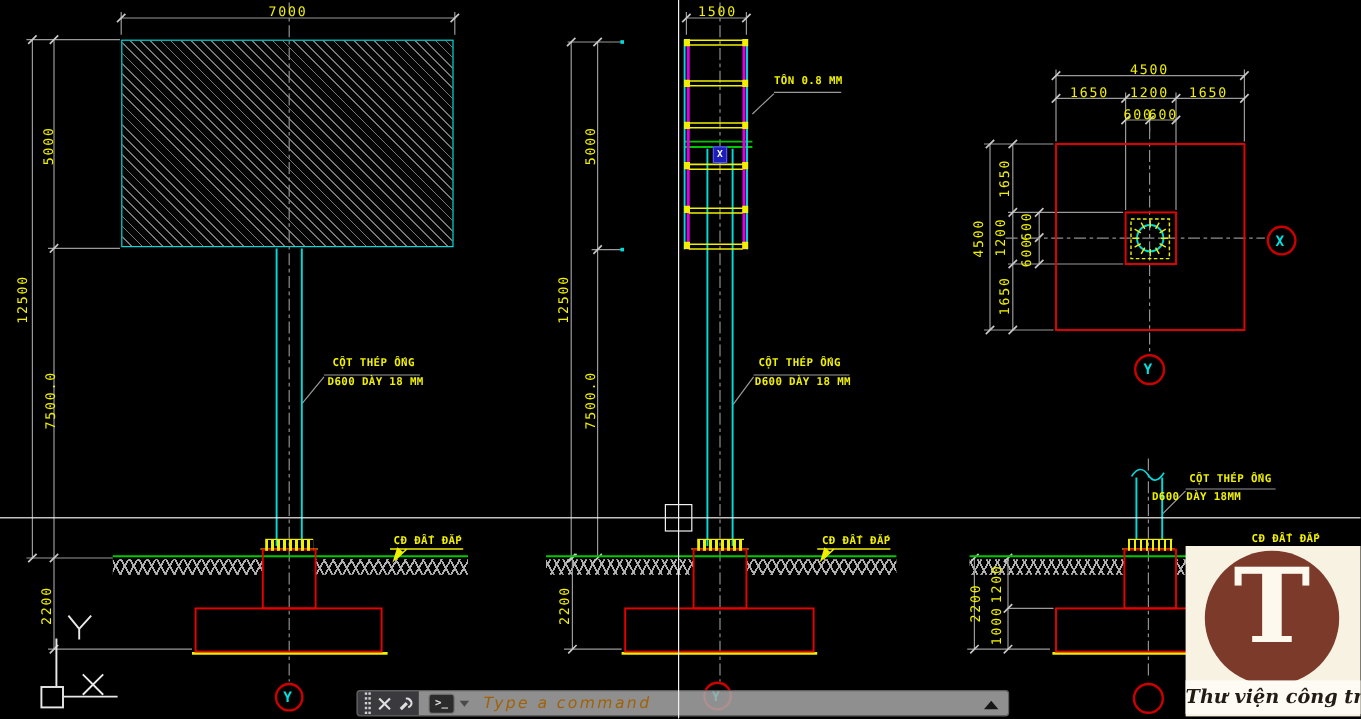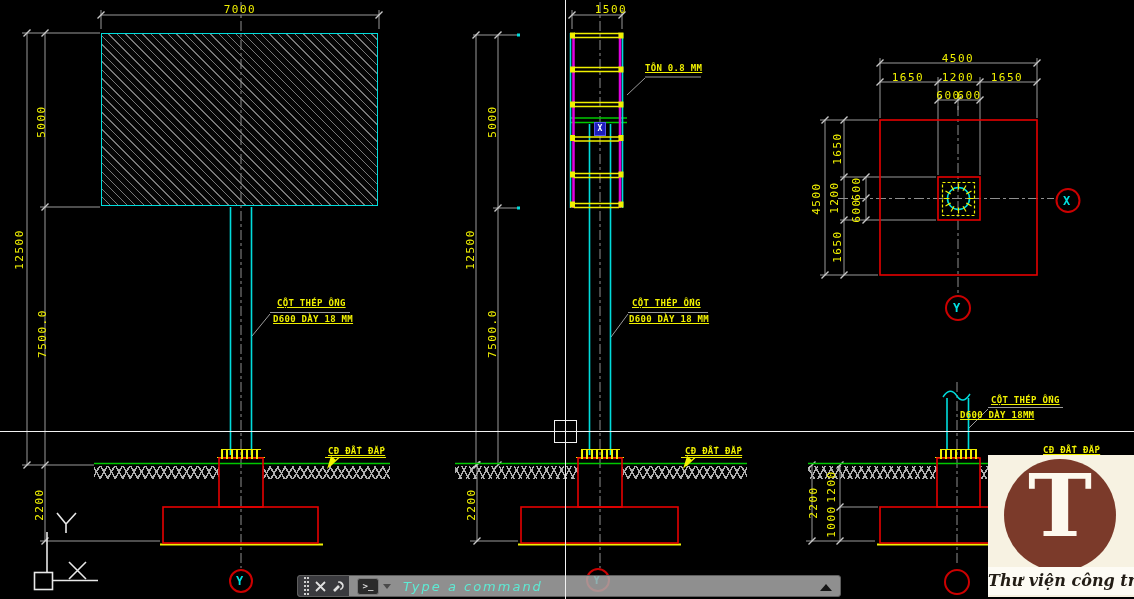--- a/index.html
+++ b/index.html
@@ -3,21 +3,21 @@
 <meta charset="utf-8">
 <style>
   html,body{margin:0;padding:0;background:#000;}
   #stage{position:relative;width:1134px;height:599px;background:#000;overflow:hidden;
          font-family:"DejaVu Sans Mono",monospace;}
   svg{position:absolute;left:0;top:0;z-index:3;}
   .dim{position:absolute;color:#f0f000;font:11px "DejaVu Sans Mono",monospace;
        letter-spacing:1.5px;white-space:nowrap;text-align:center;z-index:20;}
   .rot{transform:rotate(-90deg);transform-origin:center;}
   .lbl{position:absolute;color:#f0f000;font:bold 9px "DejaVu Sans Mono",monospace;
-       letter-spacing:0.3px;white-space:nowrap;z-index:20;text-decoration:underline;}
+       letter-spacing:0.3px;white-space:nowrap;z-index:20;}
   .axis{position:absolute;color:#00e0e0;font:bold 12px "DejaVu Sans Mono",monospace;z-index:20;}
   .hatch{position:absolute;left:101px;top:33px;width:275px;height:171px;
          border:1.5px solid #00dcdc;z-index:2;
          background:repeating-linear-gradient(45deg,#050505 0 5px,#787878 5px 6px);}
   .gnd{position:absolute;height:13px;z-index:2;
        background:repeating-linear-gradient(60deg,transparent 0 5px,#b0b0b0 5px 6.5px),
                   repeating-linear-gradient(-60deg,transparent 0 5px,#b0b0b0 5px 6.5px);}
   .bolts{position:absolute;height:9px;z-index:4;
          background:repeating-linear-gradient(90deg,#f0f000 0 2px,transparent 2px 5px);
          border-top:1px solid #f0f000;}
@@ -36,21 +36,21 @@
   .cmd-dark{width:51px;height:100%;background:#3a3a3e;border-radius:2px 0 0 2px;
             display:flex;align-items:center;}
   .grip{width:2px;height:2px;background:#cfcfcf;margin-left:6px;
         box-shadow:0 4px #cfcfcf,0 8px #cfcfcf,0 -4px #cfcfcf,0 -8px #cfcfcf,
                    3px 0 #cfcfcf,3px 4px #cfcfcf,3px 8px #cfcfcf,3px -4px #cfcfcf,3px -8px #cfcfcf;}
   .cmd-prompt{margin-left:8px;width:20px;height:15px;background:#2b2b2b;border:1px solid #7a7a7a;
               border-radius:3px;color:#ddd;font:bold 9px "DejaVu Sans Mono",monospace;
               text-align:center;line-height:15px;}
   .caret-down{width:0;height:0;border-left:4px solid transparent;border-right:4px solid transparent;
               border-top:5px solid #4a4a4a;margin-left:4px;}
-  .cmd-text{margin-left:12px;color:#5eead4;font:italic 13px "DejaVu Sans",sans-serif;
+  .cmd-text{margin-left:12px;color:#a16207;font:italic 13px "DejaVu Sans",sans-serif;
             letter-spacing:2px;}
   .tri-up{position:absolute;right:8px;top:8px;width:0;height:0;border-left:6px solid transparent;
           border-right:6px solid transparent;border-bottom:7px solid #161616;}
   
   .logo{position:absolute;left:988px;top:455px;width:146px;height:142px;background:#f7f2e2;
         z-index:30;}
   .logo-circle{position:absolute;left:16px;top:4px;width:112px;height:112px;border-radius:50%;
                background:#7b3a2a;}
   .logo-t{position:absolute;left:0;top:-4px;width:112px;text-align:center;color:#fdf9ee;
           font:bold 86px "DejaVu Serif",serif;}
@@ -173,21 +173,21 @@
   <div class="dim" style="left:214px;top:3px;width:52px;">7000</div>
   <div class="dim rot" style="left:11px;top:115px;width:60px;">5000</div>
   <div class="dim rot" style="left:-11px;top:243px;width:60px;">12500</div>
   <div class="dim rot" style="left:7px;top:327px;width:70px;">7500.0</div>
   <div class="dim rot" style="left:14px;top:498px;width:50px;">2200</div>
   <div class="lbl" style="left:277px;top:298px;">CỘT THÉP ỐNG</div>
   <div class="lbl" style="left:273px;top:314px;">D600 DÀY 18 MM</div>
   <div class="lbl" style="left:328px;top:446px;">CĐ ĐẤT ĐẮP</div>
   <div class="axis" style="left:236px;top:574px;">Y</div>
 
-  <div class="dim" style="left:585px;top:3px;width:52px;">1500</div>
+  <div class="dim" style="left:572px;top:3px;width:52px;">1500</div>
   <div class="dim rot" style="left:462px;top:115px;width:60px;">5000</div>
   <div class="dim rot" style="left:440px;top:243px;width:60px;">12500</div>
   <div class="dim rot" style="left:457px;top:327px;width:70px;">7500.0</div>
   <div class="dim rot" style="left:446px;top:498px;width:50px;">2200</div>
   <div class="lbl" style="left:645px;top:63px;">TÔN 0.8 MM</div>
   <div class="lbl" style="left:632px;top:298px;">CỘT THÉP ỐNG</div>
   <div class="lbl" style="left:629px;top:314px;">D600 DÀY 18 MM</div>
   <div class="lbl" style="left:685px;top:446px;">CĐ ĐẤT ĐẮP</div>
   <div class="blip">X</div>
   <div class="axis" style="left:593px;top:573px;z-index:5;">Y</div>

